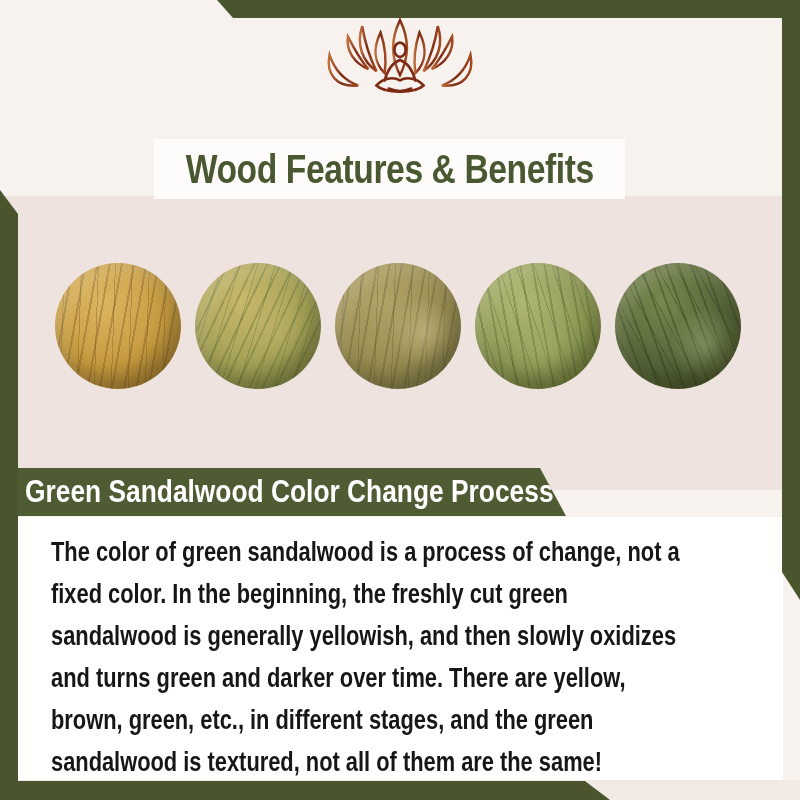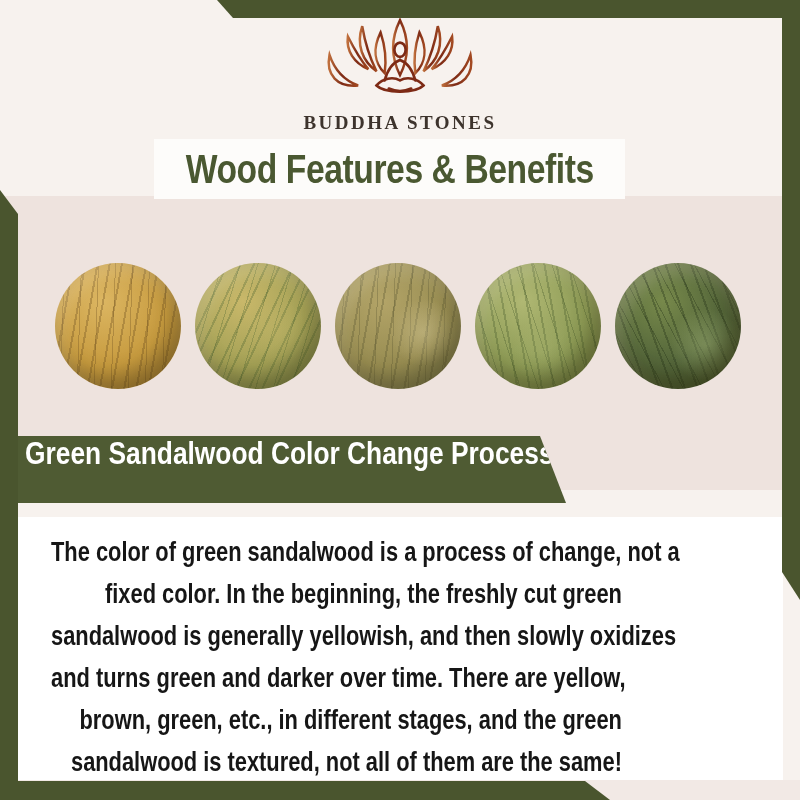--- a/index.html
+++ b/index.html
@@ -29,33 +29,33 @@
     display:flex;gap:14px;z-index:20;}
   .bead{width:126px;height:126px;border-radius:50%;
     background:
       radial-gradient(circle at var(--shine_pos,70% 60%), var(--shine,rgba(255,255,255,0)) 0%, rgba(255,255,255,0) 30%),
       repeating-linear-gradient(var(--grain_angle,100deg), rgba(0,0,0,0) 0 5px, var(--grain,rgba(0,0,0,0.13)) 5px 7px, rgba(0,0,0,0) 7px 12px),
       repeating-linear-gradient(calc(var(--grain_angle,100deg) - 8deg), rgba(255,255,255,0) 0 9px, var(--grain,rgba(0,0,0,0.13)) 9px 10px, rgba(255,255,255,0) 10px 17px),
       radial-gradient(circle at 38% 30%, var(--light,#ccc) 0%, var(--base,#999) 55%, var(--dark,#555) 94%);
     box-shadow: inset -8px -12px 20px rgba(52,42,12,0.32), inset 6px 10px 16px rgba(255,247,224,0.22);}
 
   
-  .ribbon{position:absolute;left:0;top:436px;width:566px;height:67px;
+  .ribbon{position:absolute;left:0;top:468px;width:566px;height:48px;
     background:var(--ribbon_green,#4f5b33);z-index:30;
     clip-path:polygon(0 0, 540px 0, 100% 100%, 0 100%);
-    display:flex;}
+    display:flex;align-items:center;}
   .ribbon .ribbon-text{display:inline-block;white-space:nowrap;margin-left:25px;
     font-size:31px;font-weight:bold;color:#ffffff;
     transform:scaleX(0.85);transform-origin:left center;}
 
   
   .text-panel{position:absolute;left:17px;top:517px;width:766px;height:263px;
     background:var(--panel_white,#ffffff);z-index:10;overflow:hidden;
     padding:0;box-sizing:border-box;}
-  .para{margin:14px 0 16px 34px;text-align:right;}
+  .para{margin:14px 0 16px 34px;}
   .para .line{display:block;white-space:nowrap;height:42px;line-height:42px;
     font-size:28px;font-weight:bold;color:var(--text_dark,#161616);
     transform:scaleX(0.78);transform-origin:left center;}
 
   
   .frame{position:absolute;background:var(--frame_green,#4a552e);z-index:50;}
   .frame-top{left:0;top:0;width:800px;height:18px;
     clip-path:polygon(217px 0, 100% 0, 100% 100%, 233px 100%);}
   .frame-right{right:0;top:0;width:18px;height:600px;
     clip-path:polygon(0 0, 100% 0, 100% 100%, 0 572px);}
@@ -101,21 +101,20 @@
 
         <ellipse cx="75" cy="33" rx="5.5" ry="7"></ellipse>
         <path d="M75,43 C68,45.5 63,52 60,63"></path>
         <path d="M75,43 C82,45.5 87,52 90,63"></path>
         <path d="M52,68 C60,76 90,76 98,68 C92,61 82,59 75,63 C68,59 58,61 52,68 Z"></path>
         <path d="M64,71 Q75,76 86,71"></path>
       </g>
     </svg>
   </div>
 
-  <div class="brand-name">BUDDHA STONES</div>
 
   <div class="title-bar">
     <span class="title-text">Wood Features &amp; Benefits</span>
   </div>
 
   <div class="beads-row">
     <div class="bead" style="--light: #dcb662; --base: #c79b3f; --dark: #9a7430; --grain: #6b4d1e55; --shine: #00000000; --grain_angle: 100deg; --shine_pos: 70% 60%;"></div>
     <div class="bead" style="--light: #c9b86a; --base: #a4a156; --dark: #6e7d45; --grain: #4a632f50; --shine: #d9c97a33; --grain_angle: 115deg; --shine_pos: 65% 55%;"></div>
     <div class="bead" style="--light: #b3a468; --base: #988d52; --dark: #6f714b; --grain: #55522e50; --shine: #e8dcae59; --grain_angle: 100deg; --shine_pos: 70% 55%;"></div>
     <div class="bead" style="--light: #b0b873; --base: #8c9a55; --dark: #63753c; --grain: #3f54264d; --shine: #d6dc9a26; --grain_angle: 80deg; --shine_pos: 55% 70%;"></div>

